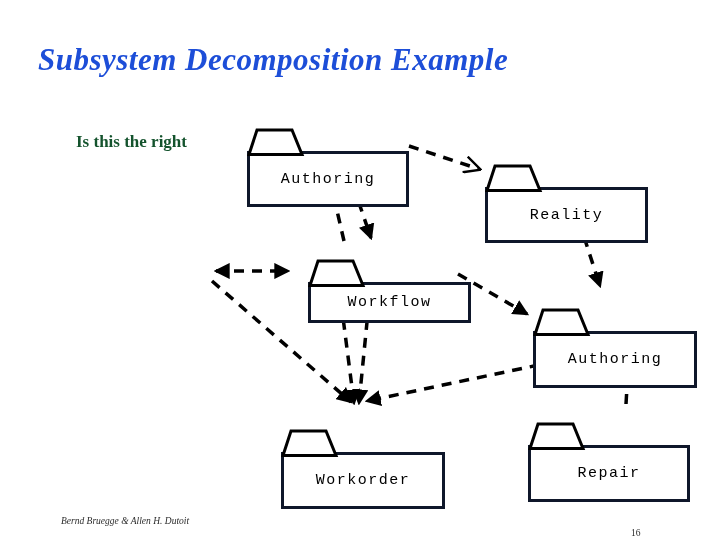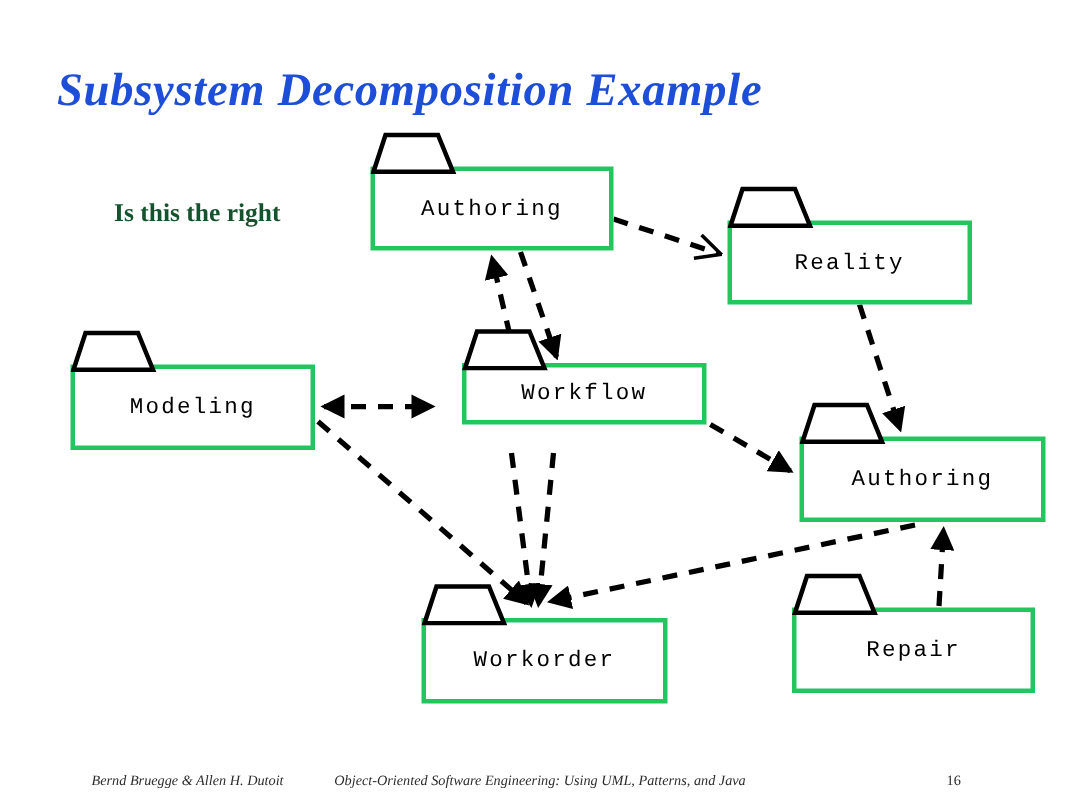--- a/index.html
+++ b/index.html
@@ -13,34 +13,34 @@
     font-size:31px;color:#1d4ed8;letter-spacing:0.5px;white-space:nowrap;
   }
   .question{
     position:absolute;left:40px;top:132px;
     font-family:"Liberation Serif",serif;font-weight:bold;
     font-size:17px;line-height:20px;color:#14532d;margin-left:36px;
   }
   .edges{position:absolute;left:0;top:0;z-index:1;}
   .pkg{
     position:absolute;z-index:2;box-sizing:border-box;
-    border:3px solid #22c55e;background:#fff;
+    border:3px solid #0f172a;background:#fff;
     display:flex;flex-direction:column;align-items:center;justify-content:center;
     font-family:"Liberation Mono","DejaVu Sans Mono",monospace;
-    font-size:15px;line-height:19px;letter-spacing:1.5px;color:#000;
+    font-size:15px;line-height:19px;letter-spacing:1.5px;color:#000;margin-top:40px;
   }
   .pkg .tab{position:absolute;left:-3px;top:-26px;}
   .footer{
     position:absolute;left:0;top:514px;width:720px;height:20px;
     font-family:"Liberation Serif",serif;font-style:italic;
     font-size:9.5px;color:#2b2b2b;
   }
   .footer .authors{position:absolute;left:61px;top:2px;}
   .footer .book{position:absolute;left:0;top:2px;width:720px;text-align:center;}
-  .footer .page{position:absolute;left:631px;top:2px;font-style:normal;}
+  .footer .page{position:absolute;left:631px;top:14px;font-style:normal;}
 </style>
 </head>
 <body>
 
 <div class="slide">
 
   <h1 class="title">Subsystem Decomposition Example</h1>
 
   <div class="question">
     <span>Is this the right</span><br>
@@ -78,27 +78,20 @@
     <span></span>
   </div>
 
   <div class="pkg" style="left:485px;top:147px;width:163px;height:56px">
     <svg class="tab" width="60" height="28">
       <polygon points="2,26.5 10,2 45,2 55,26.5" fill="#fff" stroke="#000" stroke-width="3"></polygon>
     </svg>
     <span>Reality</span>
   </div>
 
-  <div class="pkg" style="left:47px;top:243px;width:163px;height:57px">
-    <svg class="tab" width="60" height="28">
-      <polygon points="2,26.5 10,2 45,2 55,26.5" fill="#fff" stroke="#000" stroke-width="3"></polygon>
-    </svg>
-    <span>Modeling</span>
-    <span></span>
-  </div>
 
   <div class="pkg" style="left:308px;top:242px;width:163px;height:41px">
     <svg class="tab" width="60" height="28">
       <polygon points="2,26.5 10,2 45,2 55,26.5" fill="#fff" stroke="#000" stroke-width="3"></polygon>
     </svg>
     <span>Workflow</span>
     <span></span>
   </div>
 
   <div class="pkg" style="left:533px;top:291px;width:164px;height:57px">
@@ -120,17 +113,16 @@
   <div class="pkg" style="left:528px;top:405px;width:162px;height:57px">
     <svg class="tab" width="60" height="28">
       <polygon points="2,26.5 10,2 45,2 55,26.5" fill="#fff" stroke="#000" stroke-width="3"></polygon>
     </svg>
     <span>Repair</span>
     <span></span>
   </div>
 
   <div class="footer">
     <span class="authors">Bernd Bruegge &amp; Allen H. Dutoit</span>
-    <span class="book">Object-Oriented Software Engineering: Using UML, Patterns, and Java</span>
     <span class="page">16</span>
   </div>
 
 </div>
 
 </body></html>

